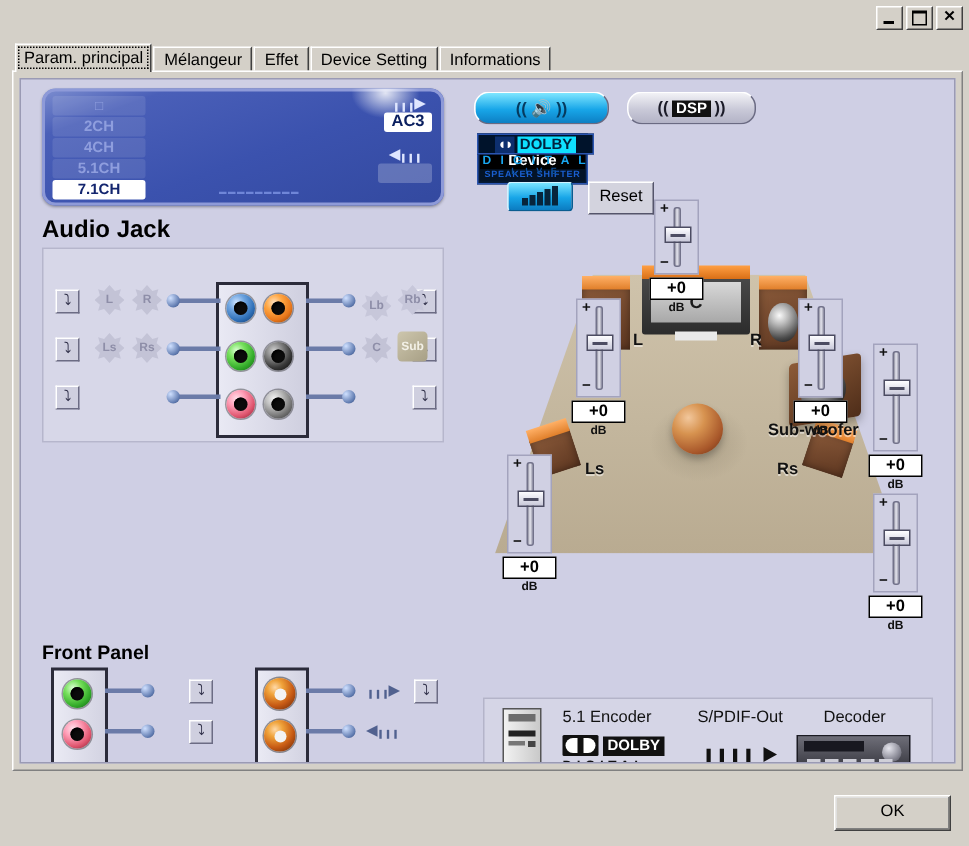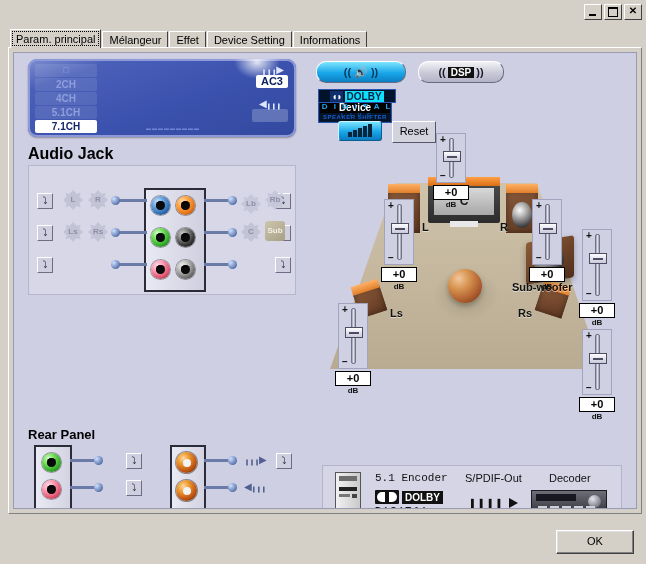--- a/index.html
+++ b/index.html
@@ -462,21 +462,21 @@
         <div class="dd" style="left:8px;top:59px;">⤵</div>
         <div class="dd" style="left:8px;top:91px;">⤵</div>
         <div class="dd" style="left:246px;top:27px;">⤵</div>
         <div class="dd" style="left:246px;top:59px;">⤵</div>
         <div class="dd" style="left:246px;top:91px;">⤵</div>
       </div>
 
       <div class="fdrow">
 
         <div class="fbox">
-          <div class="ftitle">Rear Panel</div>
+          <div class="ftitle">Front Panel</div>
           <div class="jackblock2" style="left:6px;top:18px;width:34px;height:62px;">
             <div class="jack j-green" style="left:6px;top:6px;">
                   <i></i>
                 </div>
             <div class="jack j-pink" style="left:6px;top:33px;">
                   <i></i>
                 </div>
           </div>
           <div class="wirewrap" style="left:42px;top:32px;width:28px;"></div>
           <div class="knob" style="left:66px;top:29px;"></div>
@@ -661,21 +661,21 @@
         </div>
       </div>
 
       <div class="encstrip">
         <div class="pc">
           <span class="s1"></span>
               <span class="s2"></span>
               <span class="s3"></span>
               <span class="s4"></span>
         </div>
-        <div class="enc-lab" style="left:52px;top:6px;font-family:Liberation Mono, monospace;">5.1 Encoder</div>
+        <div class="enc-lab" style="left:52px;top:6px;">5.1 Encoder</div>
         <div class="ddlogo2">
           <span class="ddmark"></span>
           <span class="ddtxt">DOLBY</span>
         </div>
         <div class="ddsub">DIGITAL</div>
         <div class="enc-lab" style="left:142px;top:6px;">S/PDIF-Out</div>
         <div class="spdwave">╻╻╻╻</div>
         <div class="arrowr"></div>
         <div class="enc-lab" style="left:226px;top:6px;">Decoder</div>
         <div class="receiver">

